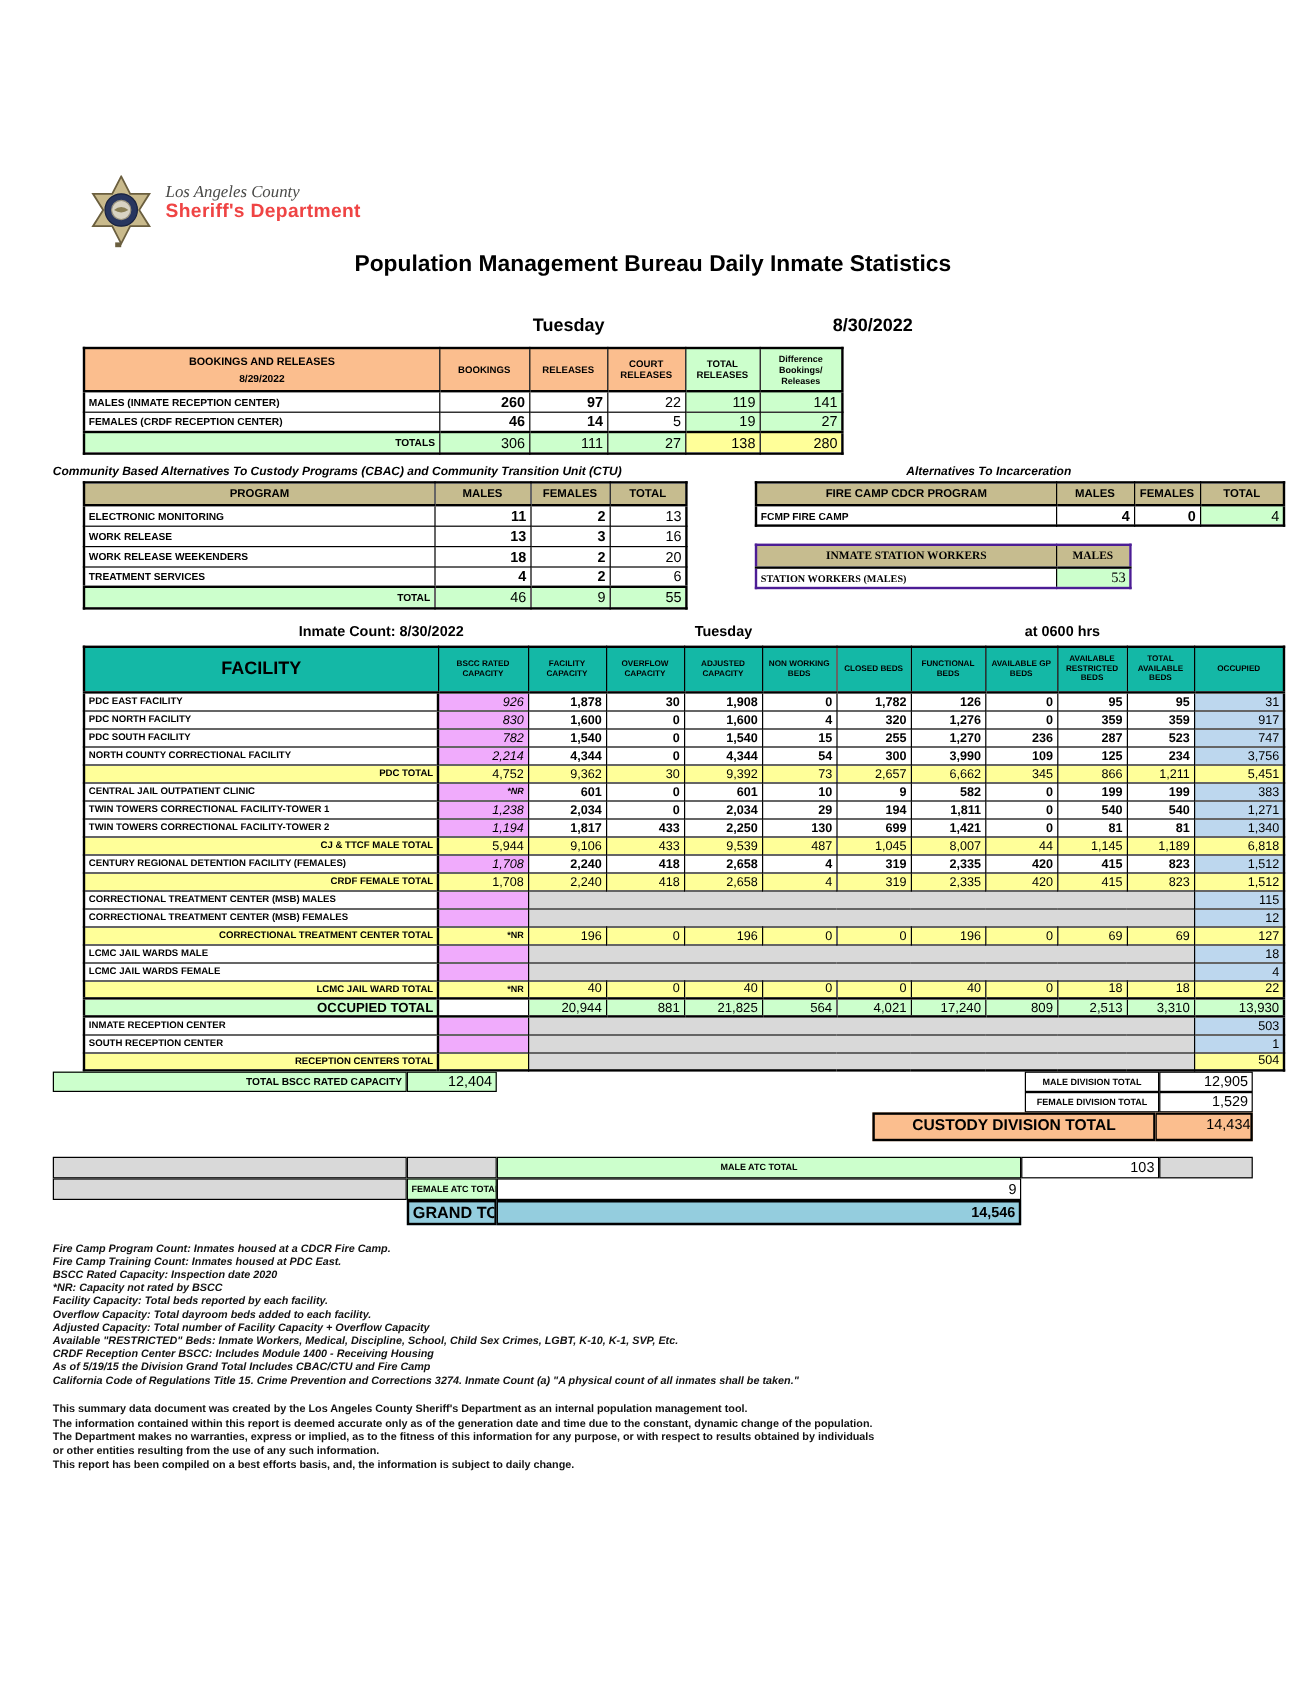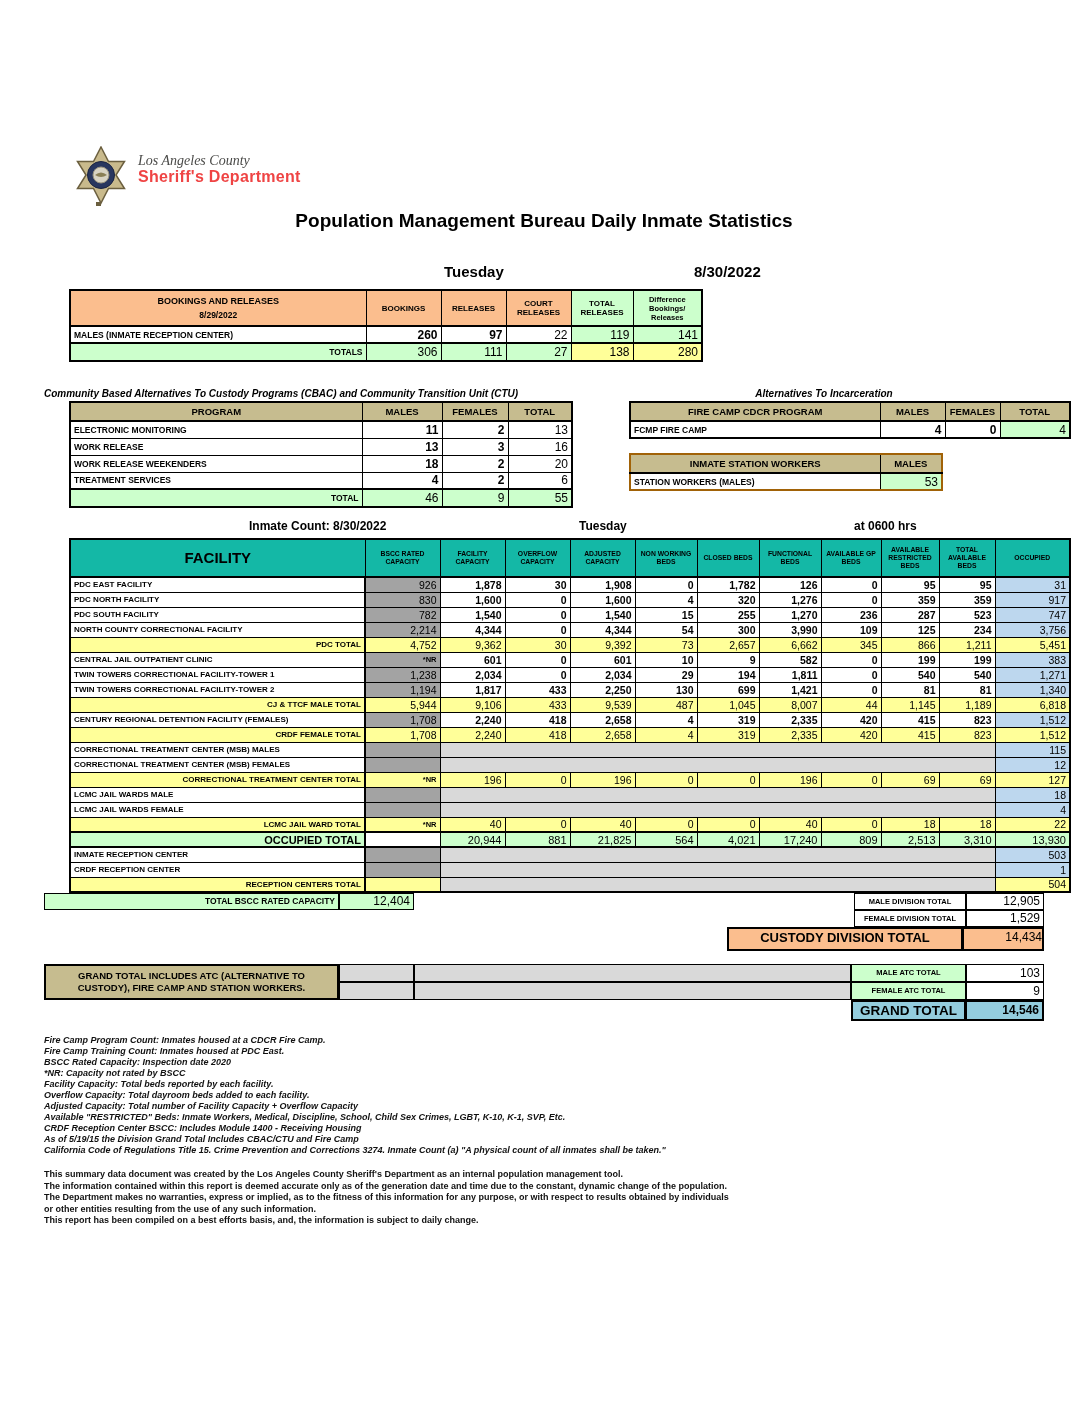--- a/index.html
+++ b/index.html
@@ -41,37 +41,37 @@
   .progs-wrap{position:absolute;top:388px;left:44px;width:1000px;display:flex;}
   .cbac-col{width:502px;}
   .ati-col{margin-left:58px;width:440px;}
   .sec-title{font-size:10px;font-weight:bold;font-style:italic;margin-bottom:2px;}
   .ati-title{text-align:center;}
   .cbac{width:502px;border:2px solid #000;}
   .cbac th,.fcamp th,.stw th{font-size:9.5px;font-weight:bold;text-align:center;height:19px;background:#C6BC8F;border-bottom:2px solid #000;}
   .cbac td.blabel{height:17px;}
   .cbac tr.totrow td{border-top:2px solid #000;height:18px;}
   .fcamp{width:440px;border:2px solid #000;}
-  .stw{width:312px;border:2px solid #a16207;margin-top:14px;}
+  .stw{width:312px;border:2px solid #4c1d95;margin-top:14px;font-family:Liberation Serif, serif;}
 
   
   .count-row{position:absolute;top:519px;left:44px;width:1000px;height:16px;}
   .count-row span{position:absolute;font-size:12px;font-weight:bold;}
   .count-left{left:205px;} .count-mid{left:535px;} .count-right{left:810px;}
 
   
   .main-wrap{position:absolute;top:538px;left:44px;width:1000px;}
   .facility{width:1000px;border:2px solid #000;}
   .facility th{background:#14b8a6;font-size:6.8px;font-weight:bold;text-align:center;
                white-space:normal;height:38px;border-bottom:2px solid #000;line-height:1.15;}
   .facility th.fac-h{font-size:15px;}
   .flabel{font-size:8px;font-weight:bold;height:15px;border-right:2px solid #000;}
   .fnum{font-size:10.5px;text-align:right;height:15px;}
   .fnum.bold{font-weight:bold;}
-  .bscc{background:#a3a3a3;}
+  .bscc{background:#f0abfc;font-style:italic;}
   .occ{background:#BDD7EE;}
   .merged{background:#D9D9D9;}
   .nr{font-size:7.5px;font-weight:bold;}
   .facility tr.subtotal td{border-top:1.5px solid #000;border-bottom:1.5px solid #000;}
   .facility tr.occtotal td{border-top:2px solid #000;border-bottom:2px solid #000;font-size:11px;}
 
   
   .sumrow{display:flex;width:1000px;box-sizing:border-box;}
   .sumcell{box-sizing:border-box;border:1px solid #000;height:17px;line-height:15px;padding:0 3px;}
   .sum-label{width:295px;text-align:right;font-size:8.5px;font-weight:bold;}
@@ -150,20 +150,28 @@
         </tr>
       </thead>
       <tbody id="bookings-body">
           <tr>
             <td class="blabel">MALES (INMATE RECEPTION CENTER)</td>
             <td class="bval bold">260</td>
             <td class="bval bold">97</td>
             <td class="bval">22</td>
             <td class="bval green">119</td>
             <td class="bval green">141</td>
+          </tr>
+          <tr>
+            <td class="blabel">FEMALES (CRDF RECEPTION CENTER)</td>
+            <td class="bval bold">46</td>
+            <td class="bval bold">14</td>
+            <td class="bval">5</td>
+            <td class="bval green">19</td>
+            <td class="bval green">27</td>
           </tr>
           <tr class="totrow">
             <td class="blabel right green">TOTALS</td>
             <td class="bval green">306</td>
             <td class="bval green">111</td>
             <td class="bval green">27</td>
             <td class="bval yellow">138</td>
             <td class="bval yellow">280</td>
           </tr>
         </tbody>
@@ -530,21 +538,21 @@
             <td class="fnum green">3,310</td>
             <td class="fnum green">13,930</td>
           </tr>
           <tr>
             <td class="flabel">INMATE RECEPTION CENTER</td>
             <td class="fnum bscc"></td>
             <td class="merged" colspan="9"></td>
             <td class="fnum occ">503</td>
           </tr>
           <tr>
-            <td class="flabel">CRDF RECEPTION CENTER</td>
+            <td class="flabel">SOUTH RECEPTION CENTER</td>
             <td class="fnum bscc"></td>
             <td class="merged" colspan="9"></td>
             <td class="fnum occ">1</td>
           </tr>
           <tr class="subtotal">
             <td class="flabel right yellow">RECEPTION CENTERS TOTAL</td>
             <td class="fnum yellow"></td>
             <td class="merged yellow" colspan="9"></td>
             <td class="fnum yellow">504</td>
           </tr>
@@ -563,24 +571,20 @@
       <div class="sumcell div-label">FEMALE DIVISION TOTAL</div>
       <div class="sumcell div-val">1,529</div>
     </div>
     <div class="sumrow">
       <div class="spacer"></div>
       <div class="custody-label">CUSTODY DIVISION TOTAL</div>
       <div class="custody-val">14,434</div>
     </div>
 
     <div class="grand">
-      <div class="gcell gnote">
-        <div>GRAND TOTAL INCLUDES ATC (ALTERNATIVE TO</div>
-        <div>CUSTODY), FIRE CAMP AND STATION WORKERS.</div>
-      </div>
       <div class="gcell grayc"></div>
       <div class="gcell grayc"></div>
       <div class="gcell gl">MALE ATC TOTAL</div>
       <div class="gcell gv">103</div>
       <div class="gcell grayc"></div>
       <div class="gcell grayc"></div>
       <div class="gcell gl">FEMALE ATC TOTAL</div>
       <div class="gcell gv">9</div>
       <div class="gempty"></div>
       <div class="gempty"></div>

